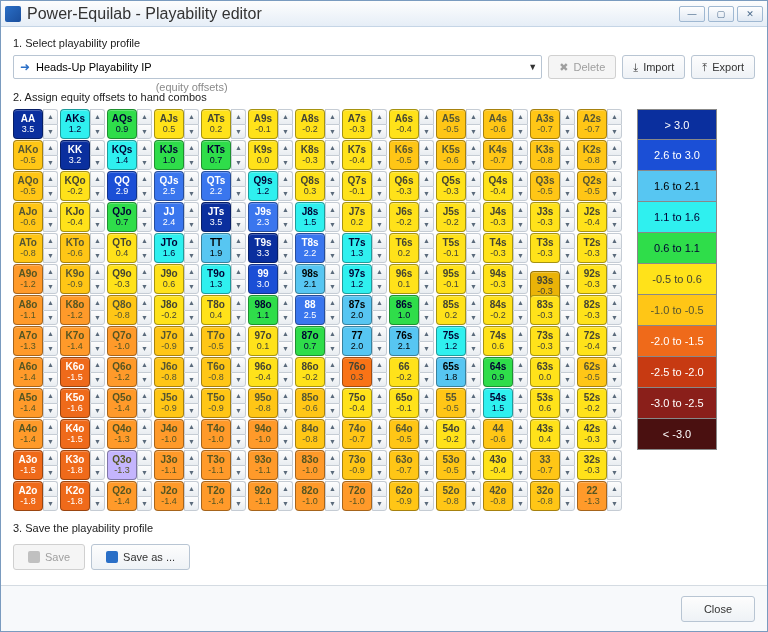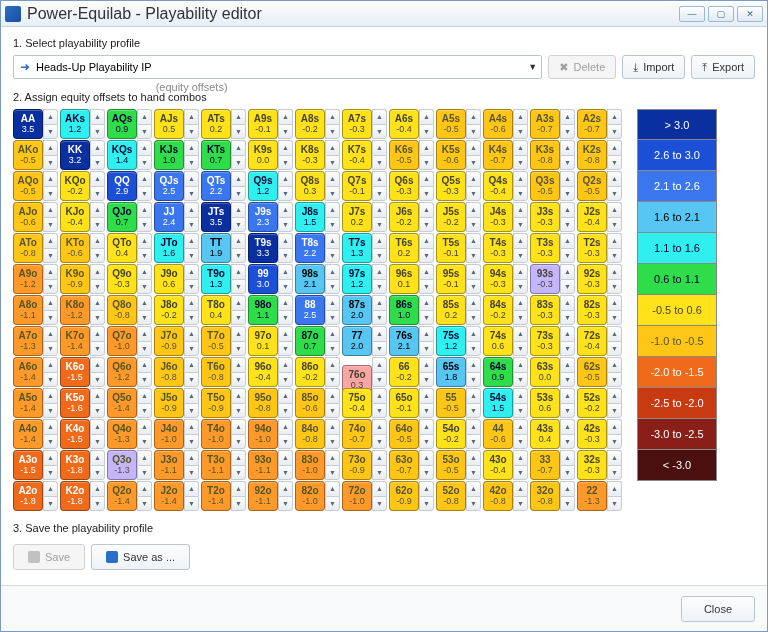--- a/index.html
+++ b/index.html
@@ -987,21 +987,21 @@
               <div class="cell" style="background: rgb(255, 226, 26); color: rgb(68, 68, 51);">
                 <div class="hand">94s</div>
                 <div class="val">-0.3</div>
               </div>
               <div class="spinbtns">
                 <div class="sb">▲</div>
                 <div class="sb">▼</div>
               </div>
             </div>
             <div class="cellwrap">
-              <div class="cell" style="background: #c4b5fd; color: rgb(68, 68, 51);">
+              <div class="cell" style="background: #eab308; color: rgb(68, 68, 51); margin-top: 7px;">
                 <div class="hand">93s</div>
                 <div class="val">-0.3</div>
               </div>
               <div class="spinbtns">
                 <div class="sb">▲</div>
                 <div class="sb">▼</div>
               </div>
             </div>
             <div class="cellwrap">
               <div class="cell" style="background: rgb(255, 226, 26); color: rgb(68, 68, 51);">
@@ -1343,21 +1343,21 @@
               <div class="cell" style="background: rgb(255, 226, 26); color: rgb(68, 68, 51);">
                 <div class="hand">86o</div>
                 <div class="val">-0.2</div>
               </div>
               <div class="spinbtns">
                 <div class="sb">▲</div>
                 <div class="sb">▼</div>
               </div>
             </div>
             <div class="cellwrap">
-              <div class="cell" style="background: #fca5a5; color: rgb(68, 68, 51); margin-top: 8px;">
+              <div class="cell" style="background: #f97316; color: rgb(68, 68, 51);">
                 <div class="hand">76o</div>
                 <div class="val">0.3</div>
               </div>
               <div class="spinbtns">
                 <div class="sb">▲</div>
                 <div class="sb">▼</div>
               </div>
             </div>
             <div class="cellwrap">
               <div class="cell" style="background: rgb(255, 226, 26); color: rgb(68, 68, 51);">
@@ -1935,21 +1935,20 @@
               <div class="spinbtns">
                 <div class="sb">▲</div>
                 <div class="sb">▼</div>
               </div>
             </div>
           </div>
         </div>
       <div id="legend" class="legend">
           <div class="lrow" style="background: rgb(10, 47, 158); color: rgb(255, 255, 255);">&gt; 3.0</div>
           <div class="lrow" style="background: rgb(27, 79, 214); color: rgb(255, 255, 255);">2.6 to 3.0</div>
-          <div class="lrow" style="background: rgb(58, 118, 238); color: rgb(255, 255, 255);">2.1 to 2.6</div>
           <div class="lrow" style="background: rgb(87, 198, 242); color: rgb(0, 0, 0);">1.6 to 2.1</div>
           <div class="lrow" style="background: rgb(47, 240, 239); color: rgb(0, 0, 51);">1.1 to 1.6</div>
           <div class="lrow" style="background: rgb(47, 221, 74); color: rgb(0, 0, 51);">0.6 to 1.1</div>
           <div class="lrow" style="background: rgb(255, 226, 26); color: rgb(68, 68, 51);">-0.5 to 0.6</div>
           <div class="lrow" style="background: rgb(255, 198, 22); color: rgb(85, 85, 51);">-1.0 to -0.5</div>
           <div class="lrow" style="background: rgb(239, 106, 26); color: rgb(255, 255, 255);">-2.0 to -1.5</div>
           <div class="lrow" style="background: rgb(199, 58, 18); color: rgb(255, 255, 255);">-2.5 to -2.0</div>
           <div class="lrow" style="background: rgb(138, 31, 26); color: rgb(255, 255, 255);">-3.0 to -2.5</div>
           <div class="lrow" style="background: rgb(74, 16, 16); color: rgb(255, 255, 255);">&lt; -3.0</div>
         </div>

